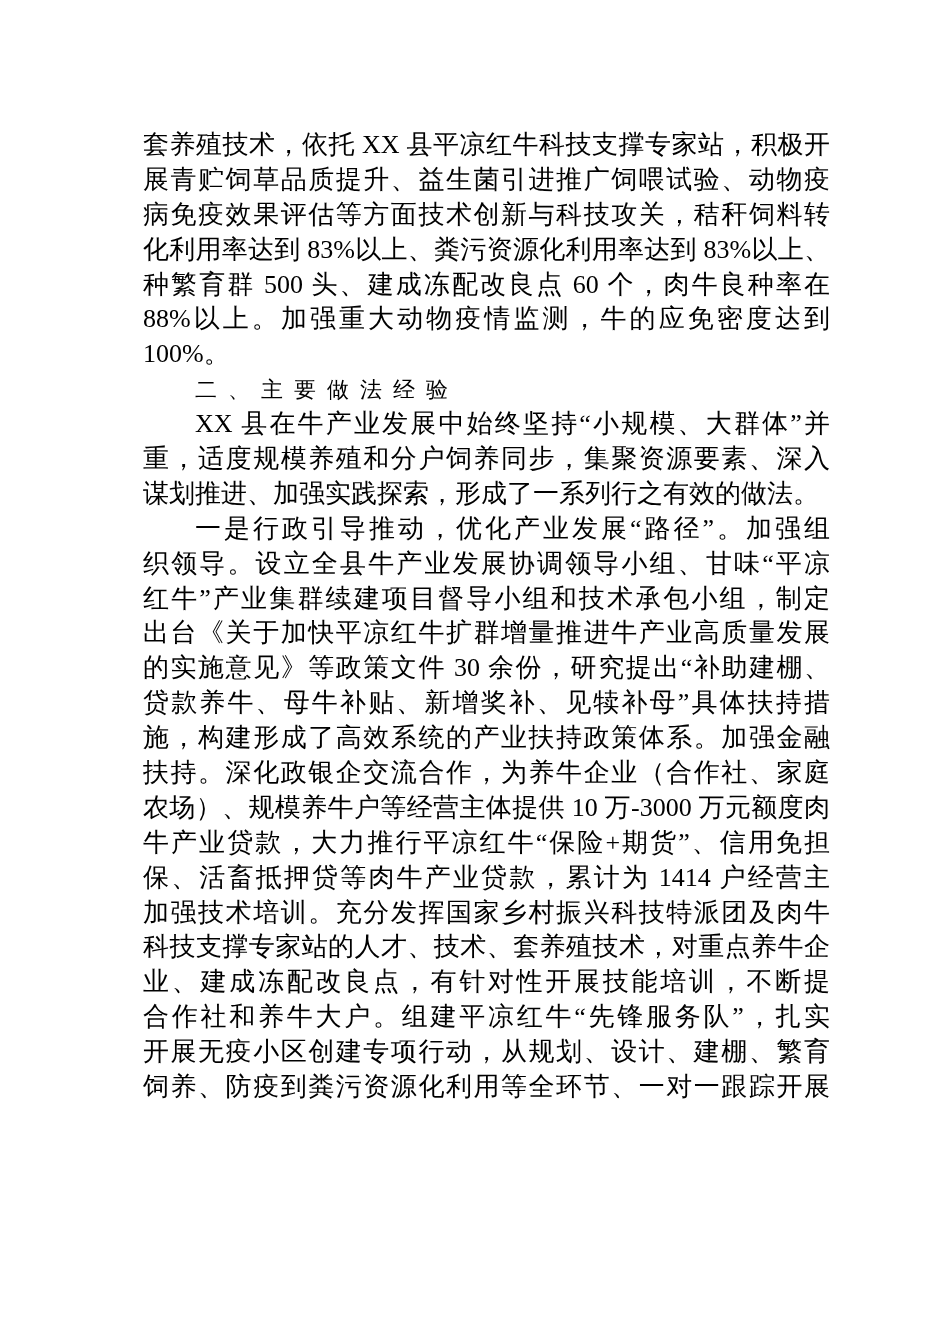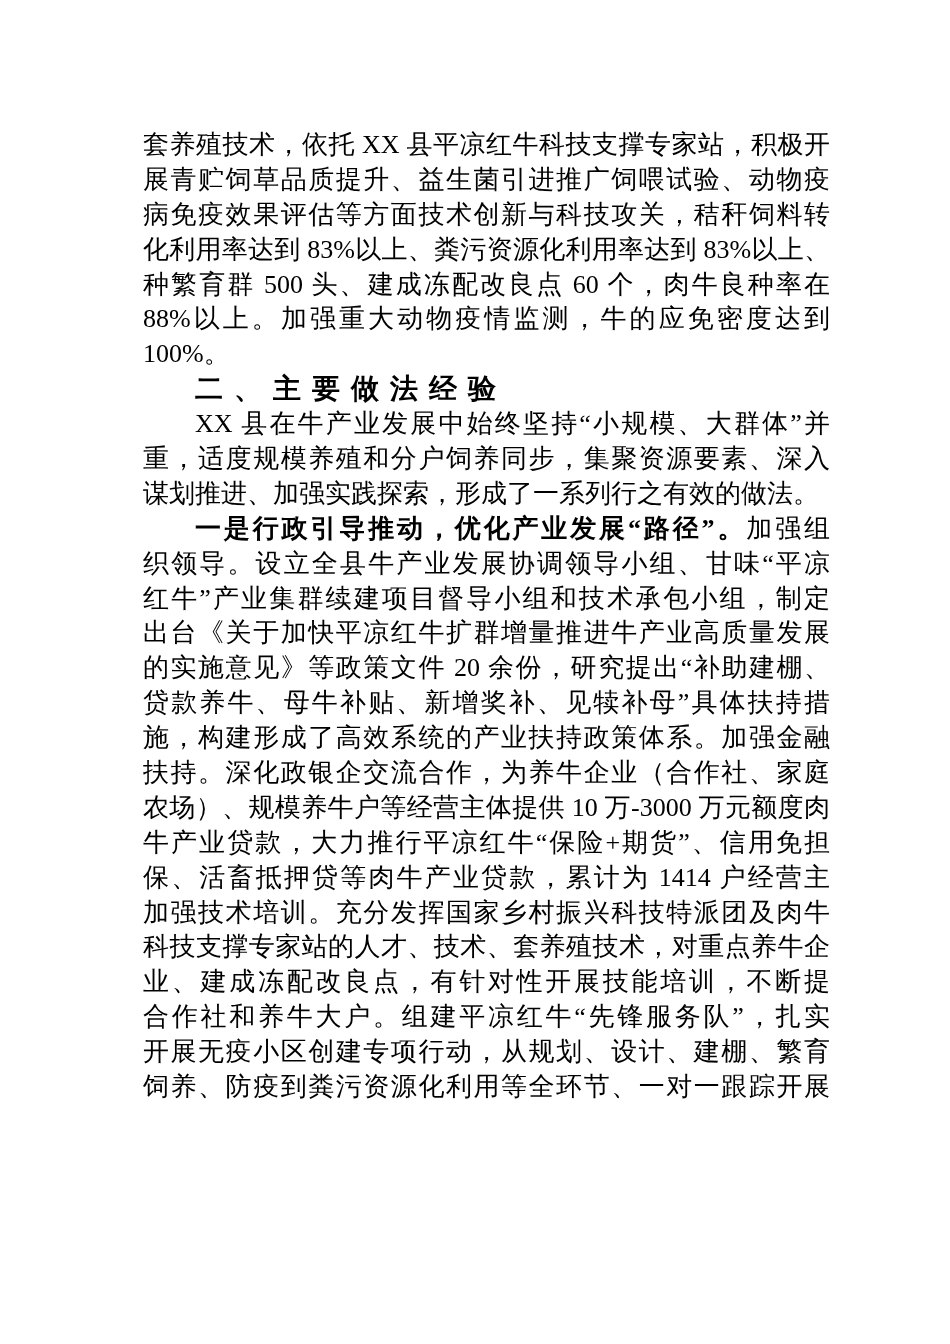--- a/index.html
+++ b/index.html
@@ -25,25 +25,25 @@
     font-size: 26px;
     text-align: justify;
     text-align-last: justify;
     text-justify: inter-character;
     overflow: hidden;
     white-space: normal;
   }
   .line.no-stretch { text-align-last: left; }
   .line.indent { padding-left: 52px; }
   .seg-body { font-weight: normal; }
-  .seg-bold { font-weight: bold; }
+  .seg-bold { font-weight: normal; }
   .seg-heading {
     font-family: "Liberation Sans", "DejaVu Sans", sans-serif;
-    font-weight: bold;
-    font-size: 28px;
+    font-weight: normal;
+    font-size: 22px;
     letter-spacing: 11px;
   }
   .page-number {
     position: absolute;
     top: 1184px;
     left: 0;
     width: 100%;
     text-align: center;
     font-size: 30px;
     line-height: 36px;
@@ -62,21 +62,21 @@
       <div class="line"><span class="seg-body">88%以上。加强重大动物疫情监测，牛的应免密度达到</span></div>
       <div class="line no-stretch"><span class="seg-body">100%。</span></div>
       <div class="line no-stretch indent"><span class="seg-heading">二、主要做法经验</span></div>
       <div class="line indent"><span class="seg-body">XX 县在牛产业发展中始终坚持“小规模、大群体”并</span></div>
       <div class="line"><span class="seg-body">重，适度规模养殖和分户饲养同步，集聚资源要素、深入</span></div>
       <div class="line no-stretch"><span class="seg-body">谋划推进、加强实践探索，形成了一系列行之有效的做法。</span></div>
       <div class="line indent"><span class="seg-bold">一是行政引导推动，优化产业发展“路径”。</span><span class="seg-body">加强组</span></div>
       <div class="line"><span class="seg-body">织领导。设立全县牛产业发展协调领导小组、甘味“平凉</span></div>
       <div class="line"><span class="seg-body">红牛”产业集群续建项目督导小组和技术承包小组，制定</span></div>
       <div class="line"><span class="seg-body">出台《关于加快平凉红牛扩群增量推进牛产业高质量发展</span></div>
-      <div class="line"><span class="seg-body">的实施意见》等政策文件 20 余份，研究提出“补助建棚、</span></div>
+      <div class="line"><span class="seg-body">的实施意见》等政策文件 30 余份，研究提出“补助建棚、</span></div>
       <div class="line"><span class="seg-body">贷款养牛、母牛补贴、新增奖补、见犊补母”具体扶持措</span></div>
       <div class="line"><span class="seg-body">施，构建形成了高效系统的产业扶持政策体系。加强金融</span></div>
       <div class="line"><span class="seg-body">扶持。深化政银企交流合作，为养牛企业（合作社、家庭</span></div>
       <div class="line"><span class="seg-body">农场）、规模养牛户等经营主体提供 10 万-3000 万元额度肉</span></div>
       <div class="line"><span class="seg-body">牛产业贷款，大力推行平凉红牛“保险+期货”、信用免担</span></div>
       <div class="line"><span class="seg-body">保、活畜抵押贷等肉牛产业贷款，累计为 1414 户经营主体、</span></div>
       <div class="line"><span class="seg-body">加强技术培训。充分发挥国家乡村振兴科技特派团及肉牛</span></div>
       <div class="line"><span class="seg-body">科技支撑专家站的人才、技术、套养殖技术，对重点养牛企</span></div>
       <div class="line"><span class="seg-body">业、建成冻配改良点，有针对性开展技能培训，不断提</span></div>
       <div class="line"><span class="seg-body">合作社和养牛大户。组建平凉红牛“先锋服务队”，扎实</span></div>

